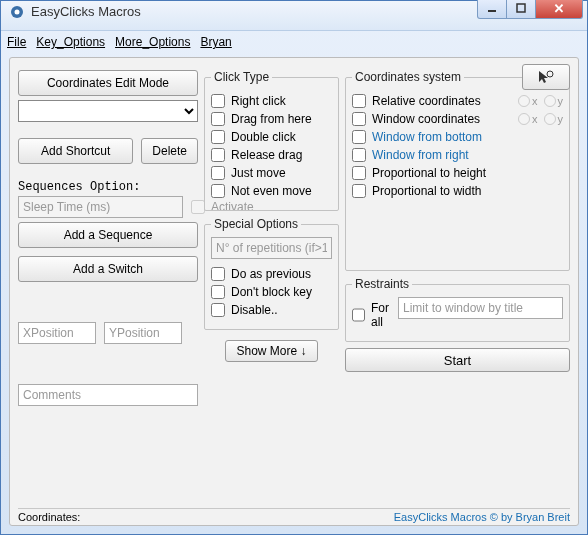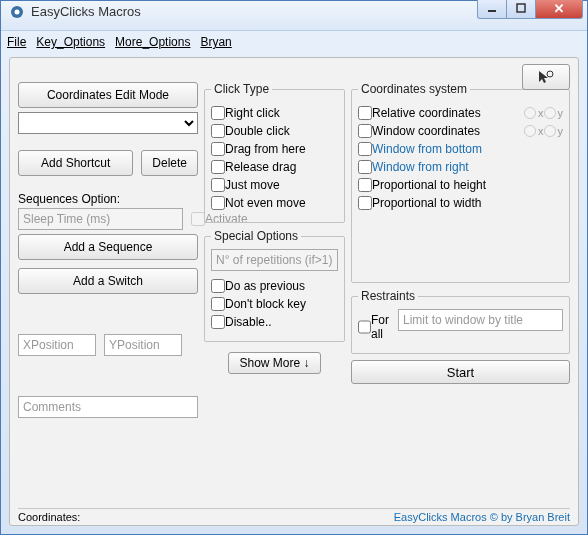--- a/index.html
+++ b/index.html
@@ -8,43 +8,43 @@
 .titlebar { height: 30px; background: linear-gradient(#f0f5fc, #dce8f7); display: flex; align-items: center; padding: 0 0 8px 8px; border-bottom: 1px solid #b8cde6; }
 .titlebar .app-icon { width: 16px; height: 16px; margin-right: 6px; }
 .titlebar .title { flex: 1; color: #333; font-size: 13px; }
 .winbtns { display: flex; height: 22px; margin-right: 4px; margin-top: -4px; }
 .winbtn { width: 30px; height: 20px; border: 1px solid #7a9bc4; border-top: none; display: flex; align-items: center; justify-content: center; margin-left: -1px; }
 .winbtn.min { border-bottom-left-radius: 3px; background: linear-gradient(#e6eefc, #c7d9f2); }
 .winbtn.max { background: linear-gradient(#e6eefc, #c7d9f2); }
 .winbtn.close { width: 48px; border-bottom-right-radius: 3px; background: linear-gradient(#e98a81, #c8443a); color: #fff; font-weight: bold; font-size: 13px; }
 .menubar { height: 22px; display: flex; align-items: center; padding: 0 6px; gap: 10px; }
 .menubar span { text-decoration: underline; cursor: default; font-size: 12px; color: #000; }
-.client { flex: 1; margin: 4px 8px 8px 8px; background: #f2f2f2; border: 1px solid #bcbcbc; border-radius: 3px; position: relative; padding: 22px 8px 2px 8px; display: flex; flex-direction: column; }
+.client { flex: 1; margin: 4px 8px 8px 8px; background: #f2f2f2; border: 1px solid #bcbcbc; border-radius: 3px; position: relative; padding: 10px 8px 2px 8px; display: flex; flex-direction: column; }
 .topright { position: absolute; top: 6px; right: 8px; }
 .iconbtn { width: 48px; height: 26px; border: 1px solid #9a9a9a; border-radius: 3px; background: linear-gradient(#fdfdfd, #e6e6e6); display: flex; align-items: center; justify-content: center; }
 .cols { display: flex; gap: 6px; margin-top: 2px; flex: 1; }
 .col { display: flex; flex-direction: column; }
 .col1 { width: 180px; }
 .col2 { width: 164px; }
 .col3 { flex: 1; }
 .btn { border: 1px solid #9a9a9a; border-radius: 3px; background: linear-gradient(#fdfdfd, #e6e6e6); padding: 5px 10px; font-size: 12px; cursor: default; text-align: center; }
 .btn.wide { width: 100%; }
 select.combo { width: 100%; height: 22px; border: 1px solid #888; background: #fff; font-size: 12px; }
 .row { display: flex; gap: 8px; }
 fieldset { border: 1px solid #c2c2c2; border-radius: 2px; padding: 6px 6px 8px 6px; margin-bottom: 6px; }
 legend { font-size: 12px; padding: 0 3px; color: #222; }
-.chk { display: flex; align-items: center; margin: 4px 0; font-size: 12px; }
+.chk { display: flex; align-items: center; gap: 6px; margin: 4px 0; font-size: 12px; }
 .chk input[type=checkbox] { width: 14px; height: 14px; }
 .chk.link span.lbl { color: #1a6fb3; }
 .radio { display: inline-flex; align-items: center; gap: 2px; color: #999; font-size: 11px; }
 .radio input { width: 12px; height: 12px; }
 input.txt { border: 1px solid #aaa; height: 22px; padding: 2px 4px; font-size: 12px; background: #fff; }
 input.txt::placeholder { color: #999; }
 input.txt.dis { background: #f4f4f4; color: #a16207; }
-.seq-label { font-size: 12px; margin: 8px 0 2px 0; }
+.seq-label { font-size: 12px; margin: 8px 0 2px 0; font-family: Liberation Mono, monospace; }
 .footer { border-top: 1px solid #c8c8c8; margin-top: 2px; padding: 2px 0 0 0; display: flex; justify-content: space-between; align-items: center; font-size: 11px; }
 .footer .credit { color: #1a6fb3; }
 .startbtn { width: 100%; height: 24px; border: 1px solid #9a9a9a; border-radius: 3px; background: linear-gradient(#fdfdfd, #e3e3e3); font-size: 13px; }
 .gap4 { margin-bottom: 4px; }
 .gap8 { margin-bottom: 8px; }
 .gap16 { margin-bottom: 16px; }
 </style>
 </head>
 <body>
 
@@ -115,25 +115,25 @@
 
       <div class="col col2">
         <fieldset>
           <legend>Click Type</legend>
           <label class="chk">
               <input type="checkbox" style="">
               <span class="lbl">Right click</span>
             </label>
           <label class="chk">
               <input type="checkbox" style="">
+              <span class="lbl">Drag from here</span>
+            </label>
+          <label class="chk">
+              <input type="checkbox" style="">
               <span class="lbl">Double click</span>
-            </label>
-          <label class="chk">
-              <input type="checkbox" style="">
-              <span class="lbl">Drag from here</span>
             </label>
           <label class="chk">
               <input type="checkbox" style="">
               <span class="lbl">Release drag</span>
             </label>
           <label class="chk">
               <input type="checkbox" style="">
               <span class="lbl">Just move</span>
             </label>
           <label class="chk">

